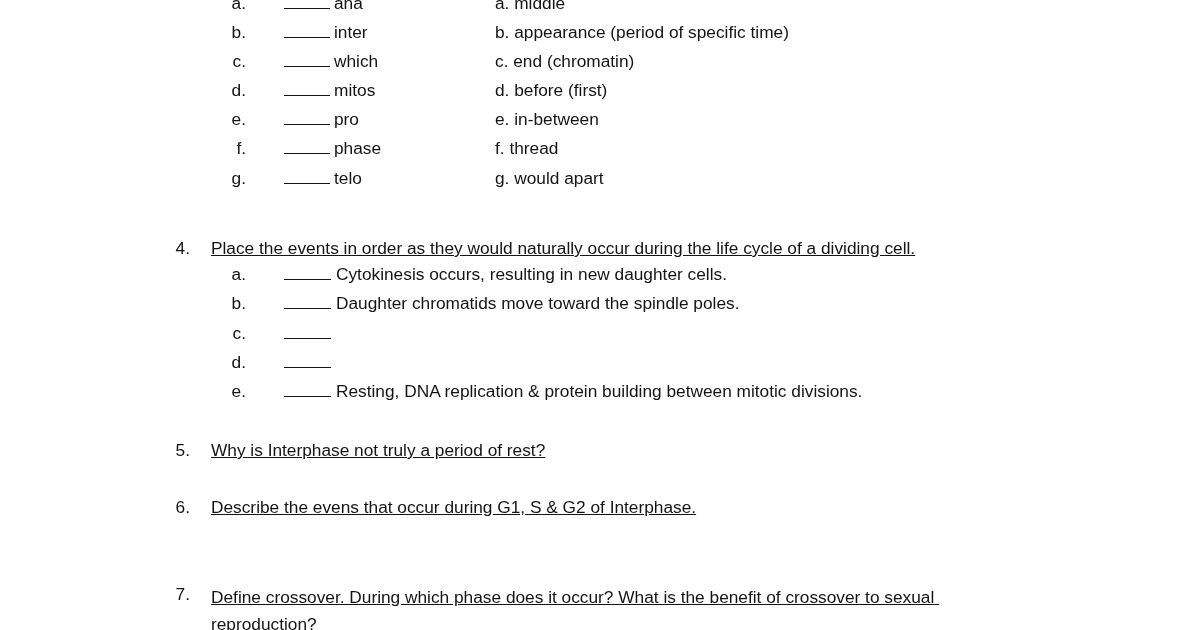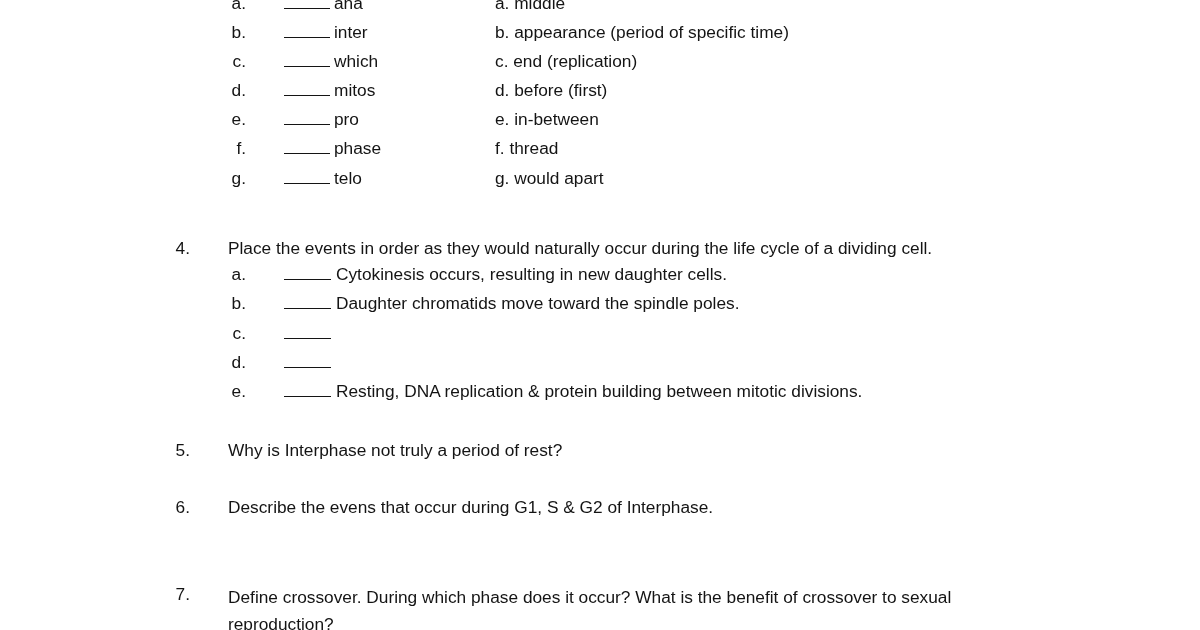--- a/index.html
+++ b/index.html
@@ -65,23 +65,24 @@
     width: 1200px;
   }
   .q-num {
     position: absolute;
     left: 160px;
     width: 30px;
     text-align: right;
   }
   .q-text {
     position: absolute;
-    left: 228px;
+    left: 211px;
     width: 800px;
     white-space: pre-wrap;
+    text-decoration: underline;
   }
   .q-text.wrap {
     width: 795px;
     line-height: 1.58;
   }
 
   
   .sub-row {
     position: relative;
     height: 29.3px;
@@ -123,21 +124,21 @@
       <span class="match-letter">b.</span>
       <span class="match-blank"></span>
       <span class="match-term">inter</span>
       <span class="match-def">b. appearance (period of specific time)</span>
     </div>
 
     <div class="match-row">
       <span class="match-letter">c.</span>
       <span class="match-blank"></span>
       <span class="match-term">which</span>
-      <span class="match-def">c. end (replication)</span>
+      <span class="match-def">c. end (chromatin)</span>
     </div>
 
     <div class="match-row">
       <span class="match-letter">d.</span>
       <span class="match-blank"></span>
       <span class="match-term">mitos</span>
       <span class="match-def">d. before (first)</span>
     </div>
 
     <div class="match-row">

